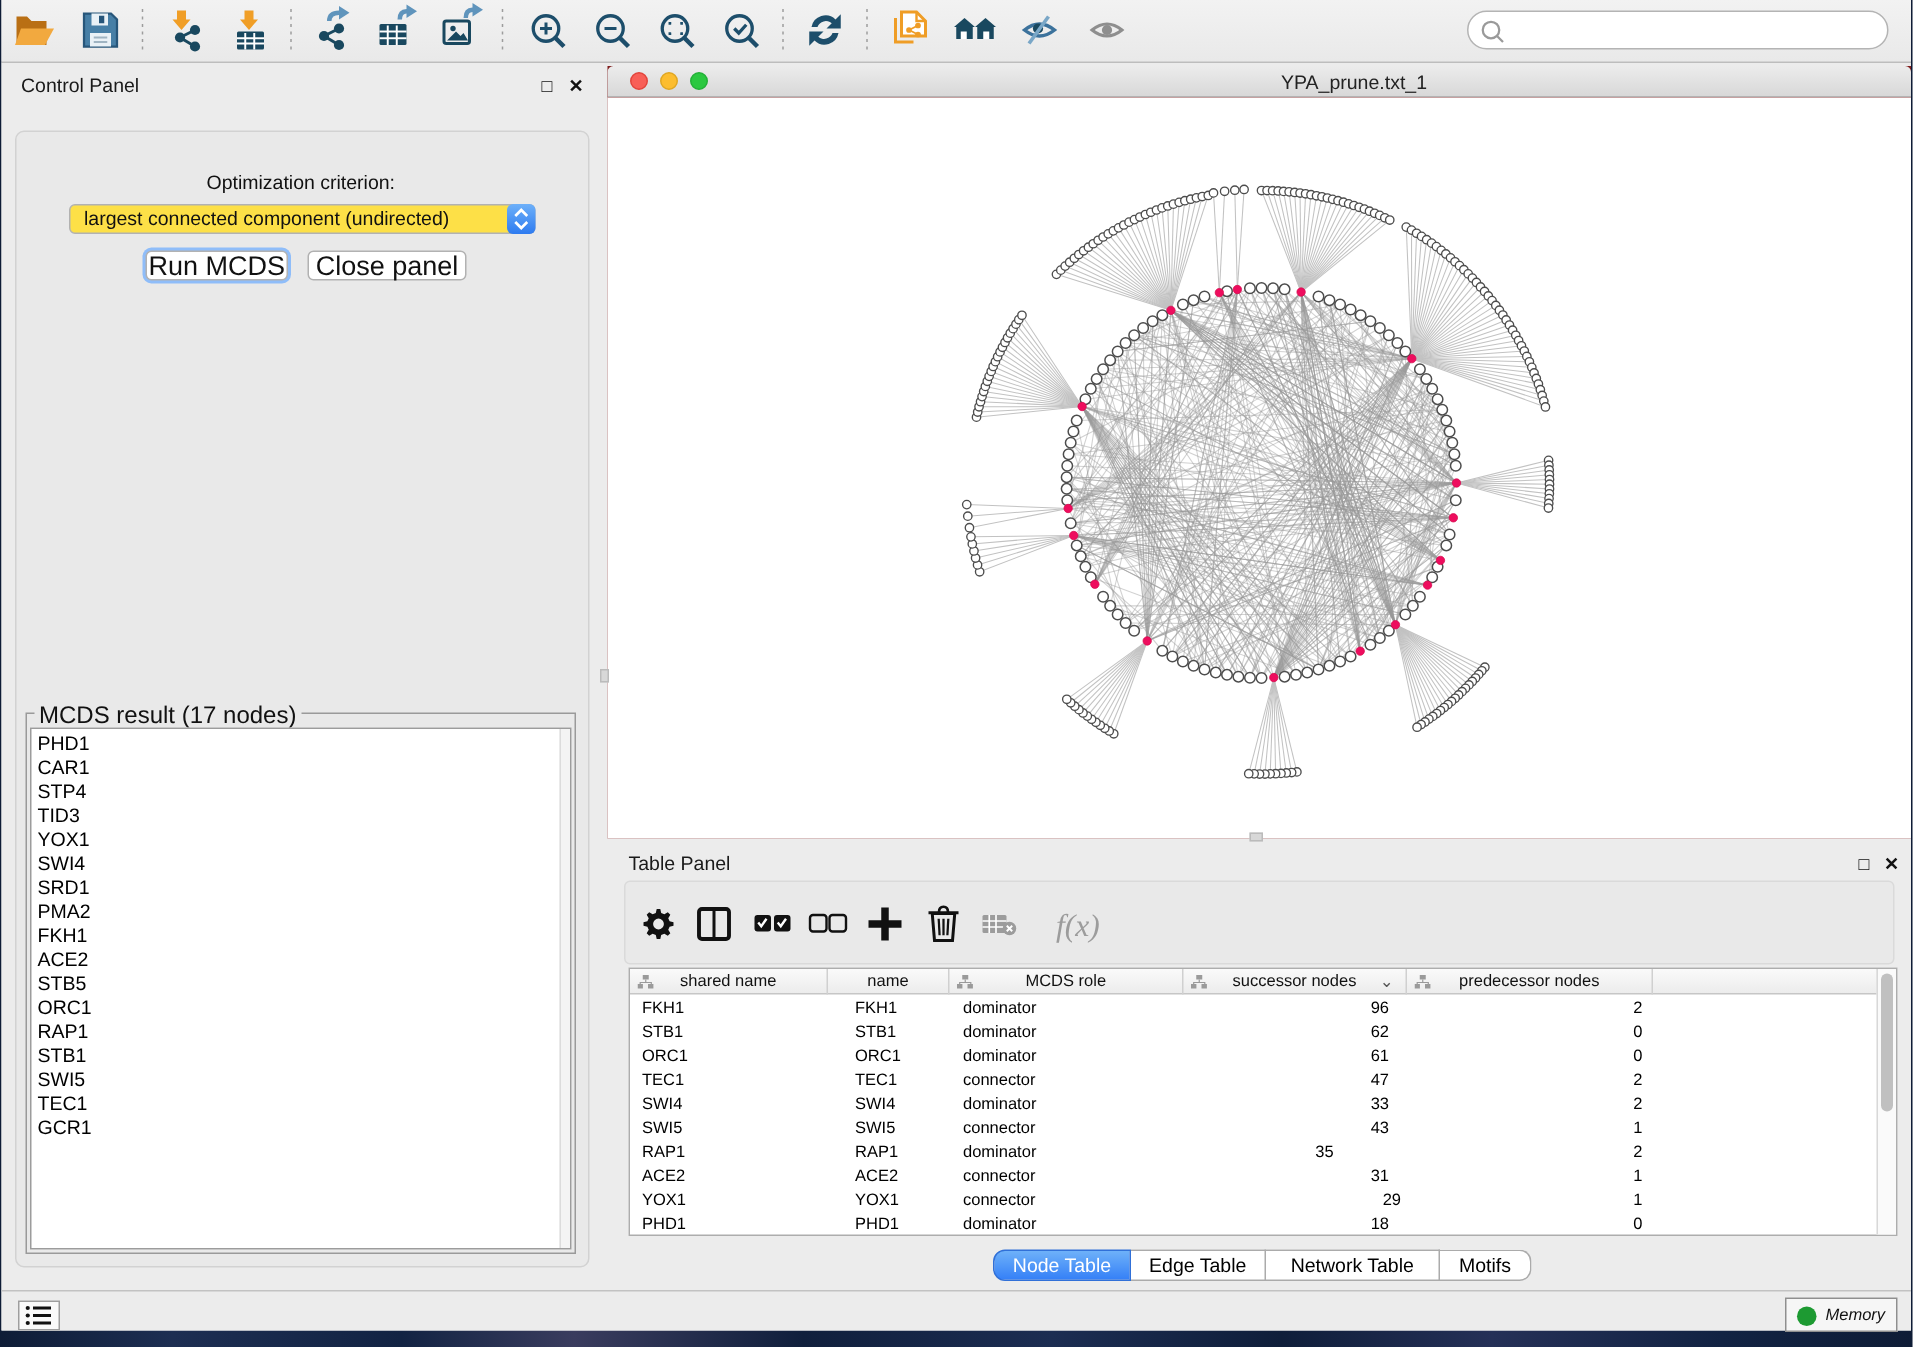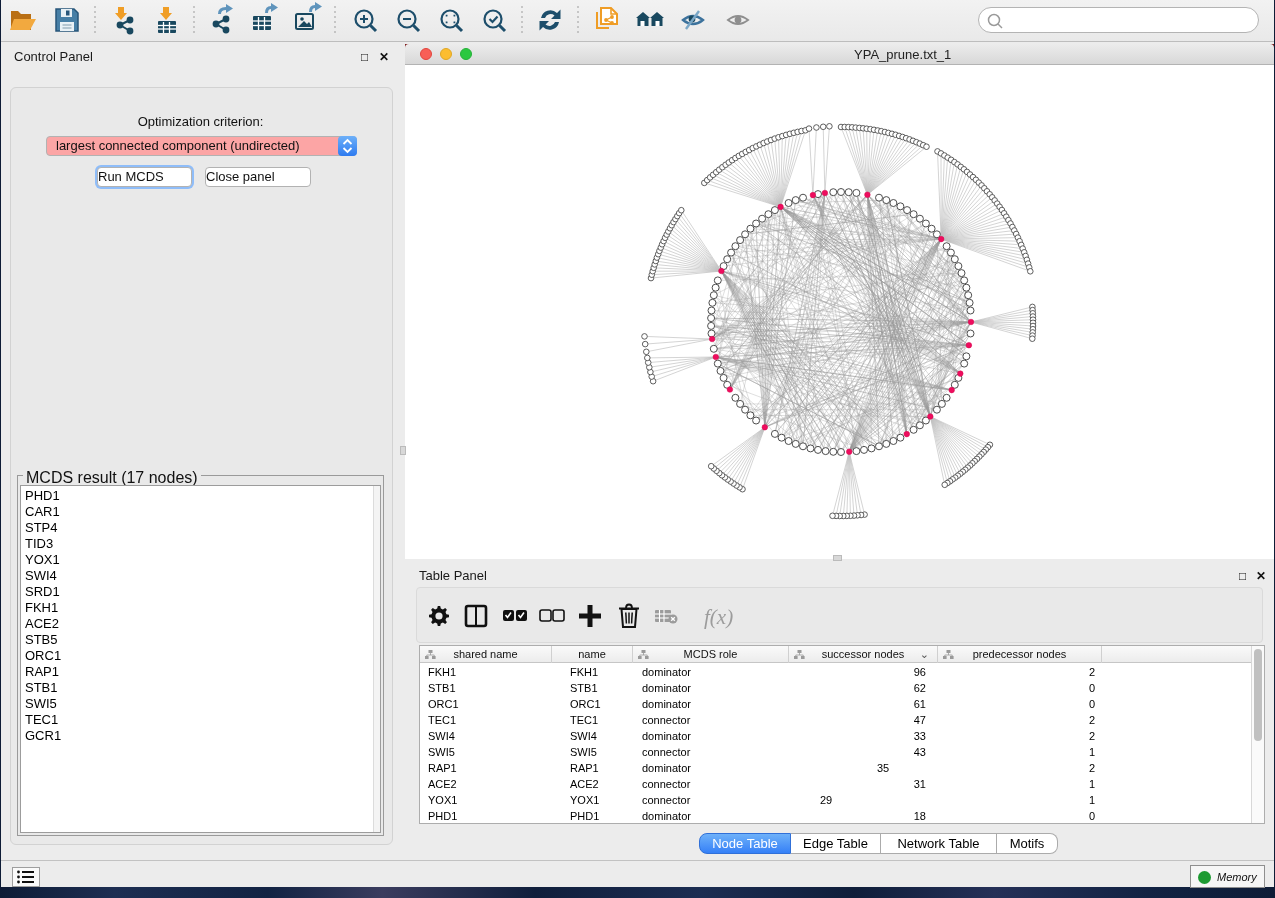--- a/index.html
+++ b/index.html
@@ -16,26 +16,26 @@
 .wbtn { position:absolute; top:8px; font-size:12px; color:#111; }
 #cp-inner { position:absolute; left:9px; top:45px; width:383px; height:758px;
   background:#e9e9e9; border:1px solid #d2d2d2; border-radius:6px; }
 #tabs { position:absolute; left:79px; top:31px; height:22px; display:flex; z-index:5; }
 .tab { height:22px; border:1px solid #ababab; border-left:none; background:#fff; color:#000;
   font-size:13px; display:flex; align-items:center; justify-content:center; }
 .tab:first-child { border-left:1px solid #ababab; border-radius:4px 0 0 4px; }
 .tab.sel { background:linear-gradient(#6eb1f9,#3580f7); border-color:#3070d8; color:#fff;
   border-radius:0 4px 4px 0; }
 #optlabel { position:absolute; left:0; top:72px; width:100%; text-align:center; font-size:13px; color:#111; }
-#combo { position:absolute; left:45px; top:94px; width:311px; height:20px; background:#fca5a5;
+#combo { position:absolute; left:45px; top:94px; width:311px; height:20px; background:#fde047;
   border:1px solid #b2b2b2; border-radius:4px; font-size:13px; color:#111; line-height:18px; }
 #combo .cap { position:absolute; right:-1px; top:-1px; width:19px; height:20px; border-radius:4px;
   background:linear-gradient(#6db0f9,#2e7bf0); }
 .btn { position:absolute; top:125px; height:20px; background:#fff; border:1px solid #b2b2b2;
-  border-radius:4px; font-size:13px; color:#111; text-align:left; line-height:18px; }
+  border-radius:4px; font-size:18px; color:#111; text-align:center; line-height:18px; }
 #runbtn { left:96px; width:95px; box-shadow:0 0 0 2px #8fbdf9; }
 #closebtn { left:204px; width:106px; }
 #fieldset { position:absolute; left:16px; top:427px; width:367px; height:361px; }
 #fieldset .fsb { position:absolute; left:0; top:6px; width:100%; height:361px; border:1px solid #9a9a9a; }
 #fieldset .leg { position:absolute; left:6px; top:0; background:#e9e9e9; padding:0 3px; font-size:16px; color:#111; }
 #mlist { position:absolute; left:3px; top:16px; width:361px; height:348px; background:#fff;
   border:1px solid #9c9c9c; font-size:12px; color:#000; }
 #mlist .sb { position:absolute; right:0; top:0; width:7px; height:100%; background:#f4f4f4; border-left:1px solid #dcdcdc; }
 #mlist div.it { padding-left:4px; height:16px; line-height:16px; } #mlist { padding-top:2px; font-size:13px; }
 
@@ -58,21 +58,21 @@
 .hcell span { position:absolute; top:2px; width:100%; text-align:center; font-size:11px; color:#111; }
 .rows { position:absolute; left:0; top:18px; width:832px; }
 .r { position:absolute; height:16px; line-height:16px; width:100%; color:#000; }
 .r i { font-style:normal; position:absolute; }
 #tsb { position:absolute; right:0; top:0; width:13px; height:177px; background:#fafafa; border-left:1px solid #d8d8d8; }
 #tsb .th { position:absolute; left:2px; top:3px; width:8px; height:92px; background:#c0c0c0; border-radius:4px; }
 #ttabs { position:absolute; left:257px; top:268px; height:21px; display:flex; }
 .ttab { height:21px; border:1px solid #ababab; border-left:none; background:#fff; color:#000;
   font-size:13px; display:flex; align-items:center; justify-content:center; }
 .ttab.sel { background:linear-gradient(#6eb1f9,#3580f7); border-color:#3070d8; color:#fff;
-  border-radius:8px 0 0 8px; border-left:1px solid #3070d8;margin-left:37px; }
+  border-radius:8px 0 0 8px; border-left:1px solid #3070d8; }
 .ttab:last-child { border-radius:0 8px 8px 0; }
 
 #statusbar { position:absolute; left:0; top:860px; width:1273px; height:27px;
   background:#ececec; border-top:1px solid #c2c2c2; }
 #hambtn { position:absolute; left:11px; top:6px; width:28px; height:20px; background:#fafafa; border:1px solid #9e9e9e; }
 #membtn { position:absolute; left:1189px; top:4px; width:75px; height:23px; background:#f6f6f6;
   border:1px solid #8f8f8f; font-size:11px; color:#111;font-style:italic; }
 #membtn .dot { position:absolute; left:7px; top:5px; width:13px; height:13px; border-radius:50%; background:#1d9a32; }
 #membtn span { position:absolute; left:26px; top:5px; }
 .grip { position:absolute; width:7px; height:9px; background:#d8d8d8; border:1px solid #bbb; }
@@ -249,20 +249,21 @@
       <div class="leg">MCDS result (17 nodes)</div>
       <div id="mlist">
           <div class="sb"></div>
           <div class="it">PHD1</div>
           <div class="it">CAR1</div>
           <div class="it">STP4</div>
           <div class="it">TID3</div>
           <div class="it">YOX1</div>
           <div class="it">SWI4</div>
           <div class="it">SRD1</div>
+          <div class="it">PMA2</div>
           <div class="it">FKH1</div>
           <div class="it">ACE2</div>
           <div class="it">STB5</div>
           <div class="it">ORC1</div>
           <div class="it">RAP1</div>
           <div class="it">STB1</div>
           <div class="it">SWI5</div>
           <div class="it">TEC1</div>
           <div class="it">GCR1</div>
         </div>
@@ -1372,21 +1373,21 @@
             <i style="left:8px;">ACE2</i>
             <i style="left:150px;">ACE2</i>
             <i style="left:222px;">connector</i>
             <i style="left:420px;width:86px;text-align:right;">31</i>
             <i style="left:560px;width:115px;text-align:right;">1</i>
           </div>
           <div class="r" style="top:128px;">
             <i style="left:8px;">YOX1</i>
             <i style="left:150px;">YOX1</i>
             <i style="left:222px;">connector</i>
-            <i style="left:400px;width:86px;text-align:left;">29</i>
+            <i style="left:428px;width:86px;text-align:right;">29</i>
             <i style="left:560px;width:115px;text-align:right;">1</i>
           </div>
           <div class="r" style="top:144px;">
             <i style="left:8px;">PHD1</i>
             <i style="left:150px;">PHD1</i>
             <i style="left:222px;">dominator</i>
             <i style="left:420px;width:86px;text-align:right;">18</i>
             <i style="left:560px;width:115px;text-align:right;">0</i>
           </div>
         </div>

